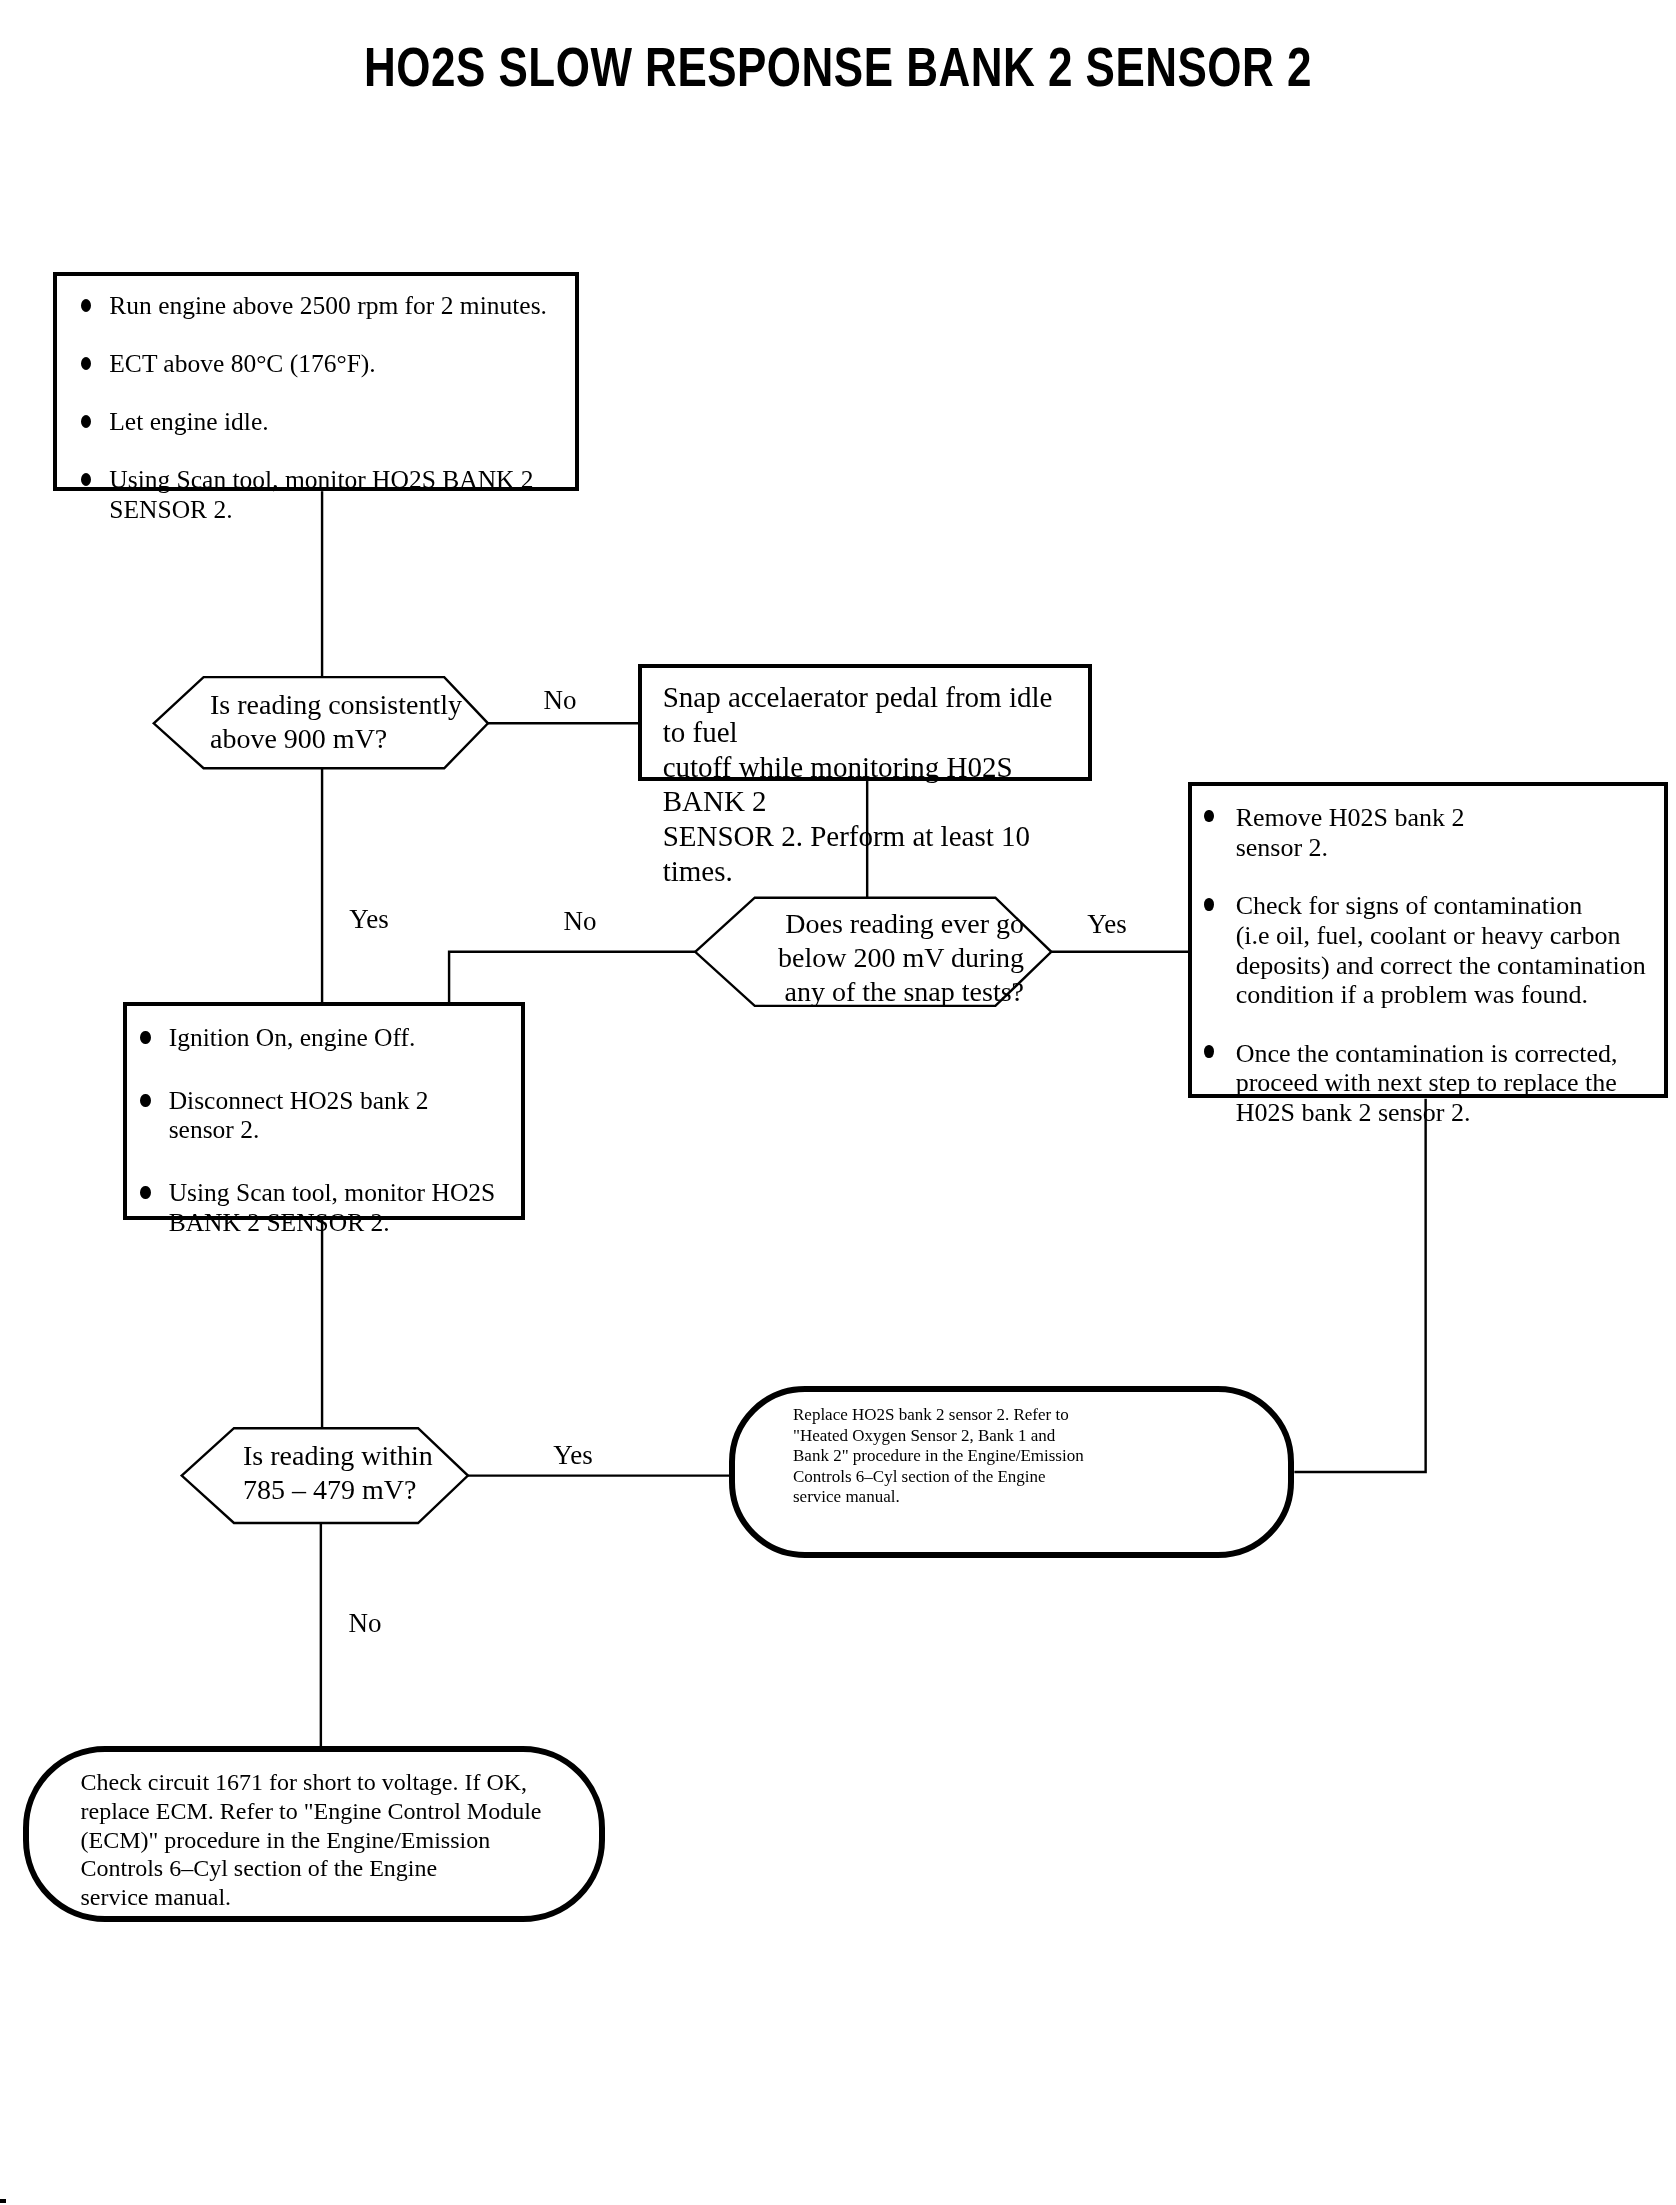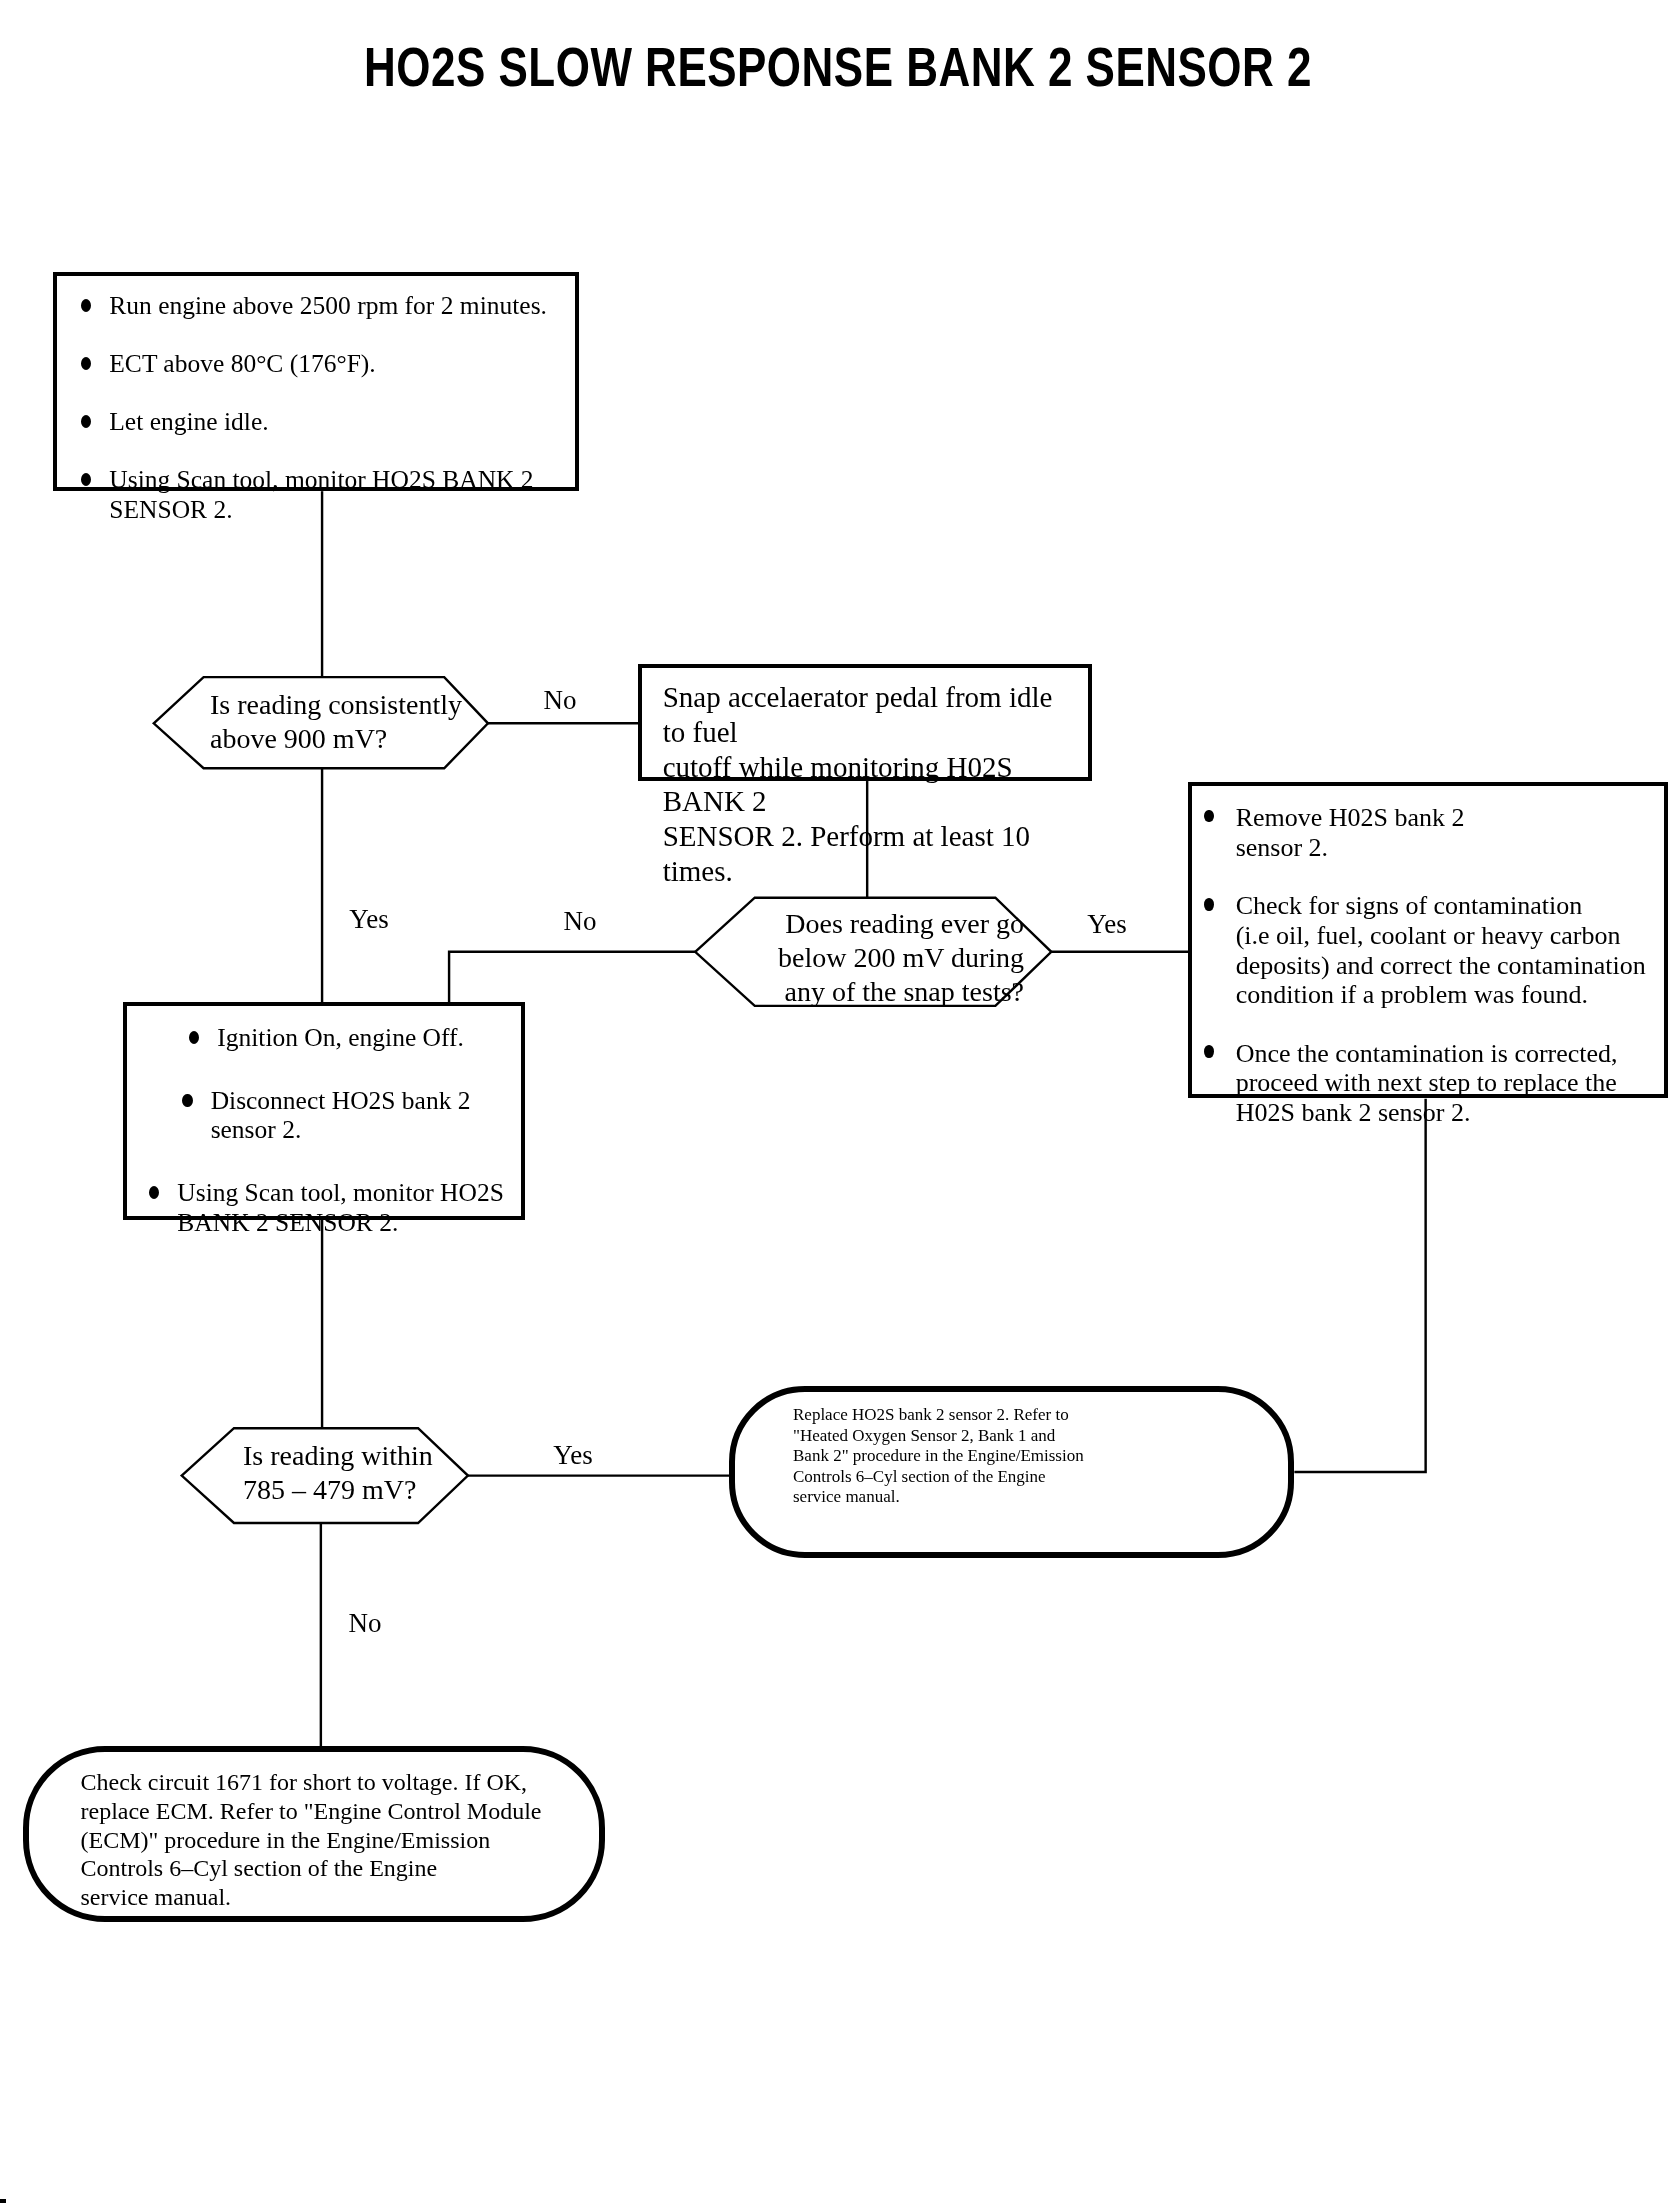--- a/index.html
+++ b/index.html
@@ -21,21 +21,21 @@
   .speck{position:absolute;background:#000;}
 
   
   .prep{left:53px;top:272px;width:526px;height:219px;padding:14.6px 11px 0 24px;font-size:25.5px;line-height:1.18;}
   .prep .bitem{margin-bottom:16px;}
   .snap{left:638px;top:664px;width:454px;height:117px;padding:12px 9.7px 0 20.7px;font-size:29px;line-height:1.2;}
   .contam{left:1188px;top:782px;width:480px;height:316px;border-width:4.9px;padding:17px 7.3px 0 12px;font-size:26px;line-height:1.14;}
   .contam .bitem{margin-bottom:17px;}
   .contam .dot{margin-top:6.7px;width:9.7px;height:12.8px;}
   .contam .btext{margin-left:22px;}
-  .ign{left:123px;top:1002px;width:402px;height:218px;padding:17px 8.5px 0 13.4px;font-size:25.5px;line-height:1.17;align-items:center;}
+  .ign{left:123px;top:1002px;width:402px;height:218px;padding:17px 8.5px 0 13.4px;font-size:25.5px;line-height:1.17;}
   .ign .bitem{margin-bottom:20.7px;}
   .replace{left:729px;top:1386px;width:565px;height:172px;border-radius:76px;padding:13.4px 11px 0 58px;font-size:17px;line-height:1.2;}
   .check{left:22.5px;top:1746px;width:582px;height:176px;border-radius:82px;padding:16px 11px 0 52px;font-size:24px;line-height:1.2;}
 </style>
 </head>
 <body>
 
 <div class="canvas">
 
   <div class="title">HO2S SLOW RESPONSE BANK 2 SENSOR 2</div>

